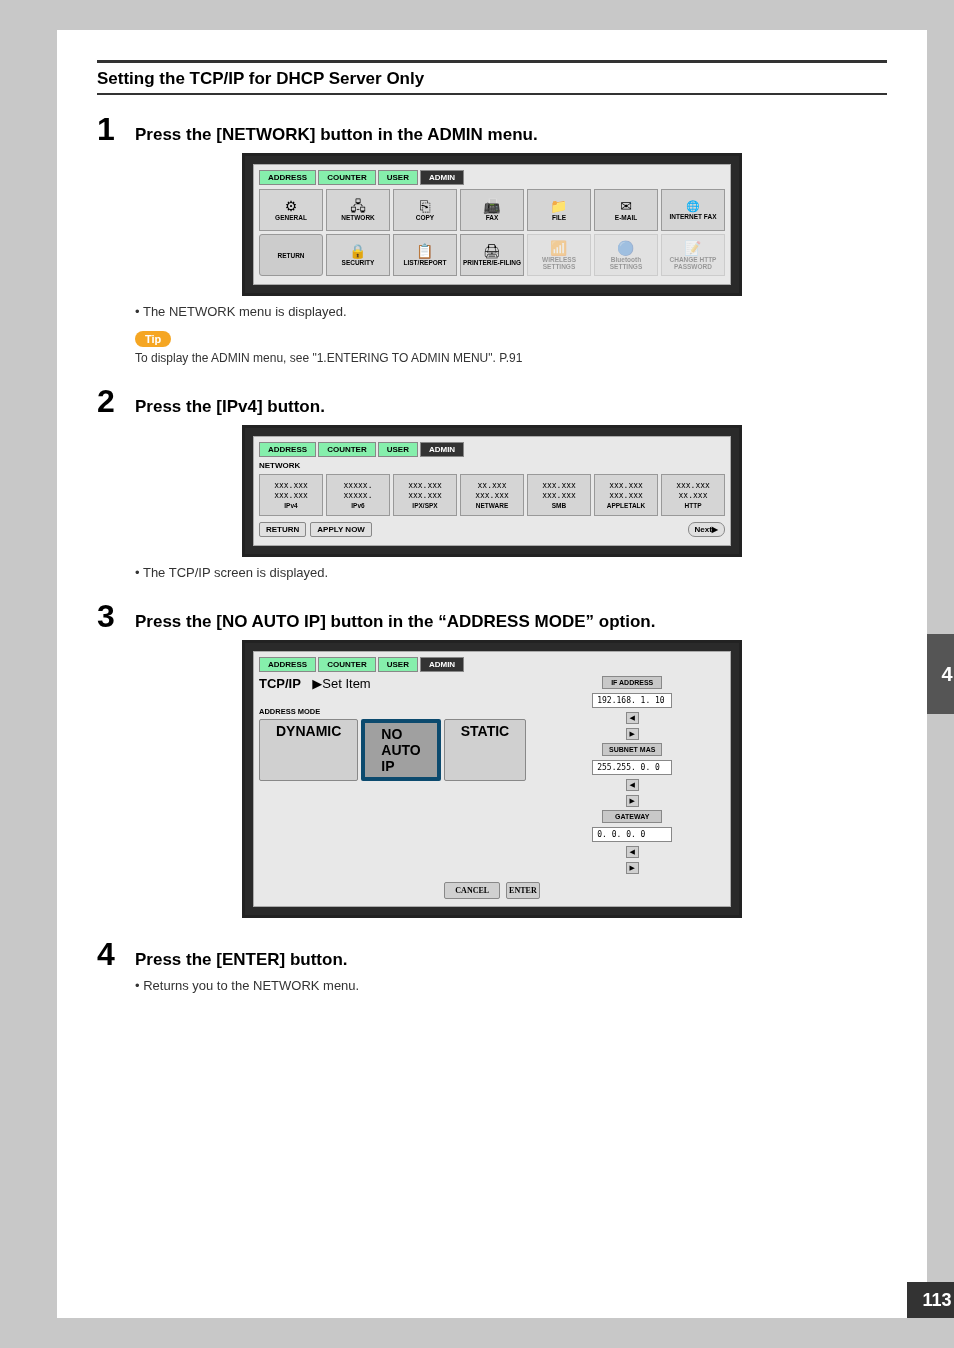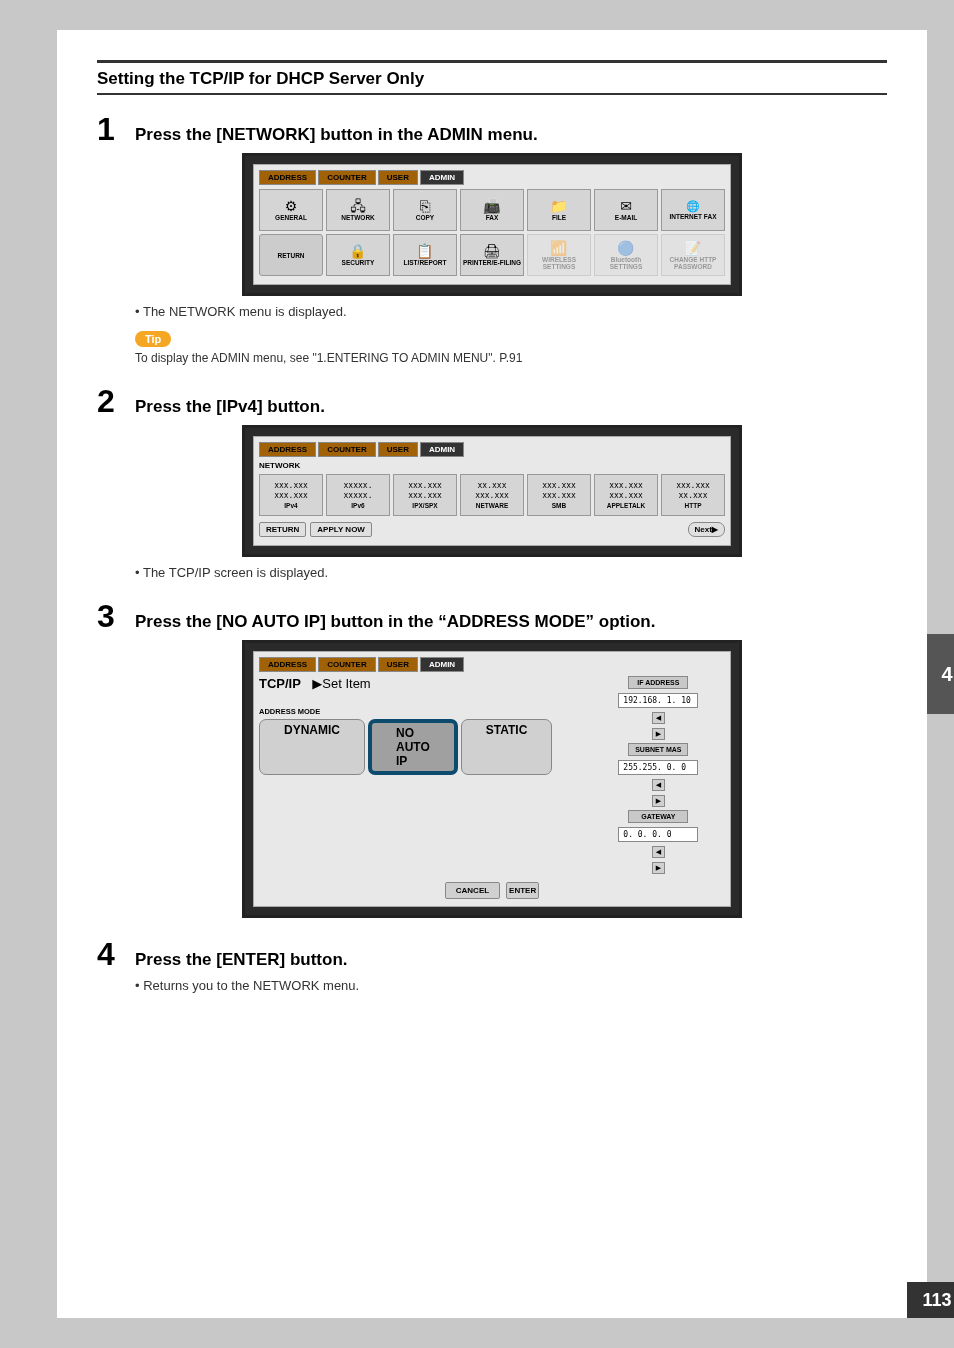--- a/index.html
+++ b/index.html
@@ -100,24 +100,24 @@
       border: 1.5px solid #888;
       border-radius: 2px;
       font-size: 8px;
       font-weight: bold;
       padding: 2px 6px;
       display: inline-block;
     }
     .mode-btn {
       background: #d0d0d0;
       border: 1.5px solid #888;
-      border-radius: 7px;
-      font-size: 12px;
-      font-weight: bold;
-      padding: 3px 24px;
+      border-radius: 2px;
+      font-size: 14px;
+      font-weight: bold;
+      padding: 3px 16px;
     }
     .mode-btn.selected {
       background: #a0a0a0;
       border: 4px solid #0c4a6e;
     }
     .ip-row {
       display: flex;
       align-items: center;
       margin-bottom: 3px;
       gap: 4px;
@@ -205,21 +205,21 @@
     }
     .icon-item.dimmed { opacity: 0.35; }
     .i-sym { font-size: 14px; line-height: 1; }
     .i-lbl { font-size: 6.5px; text-align: center; font-weight: bold; margin-top: 1px; }
     .tabs-row {
       display: flex;
       gap: 2px;
       margin-bottom: 4px;
     }
     .tab-item {
-      background: #a16207;
+      background: #86efac;
       border: 1px solid #888;
       font-size: 8px;
       font-weight: bold;
       padding: 2px 8px;
     }
     .tab-item.active-tab {
       background: #333;
       color: white;
     }
   </style>
@@ -436,21 +436,21 @@
 
               <div class="ip-row">
                 <div class="ip-field-label">GATEWAY</div>
                 <div class="ip-value">  0.  0.  0.  0</div>
                 <div class="ip-arrow-btn">◀</div>
                 <div class="ip-arrow-btn">▶</div>
               </div>
             </div>
           </div>
 
-          <div style="display:flex;justify-content:center;gap:6px;padding:5px 0 2px;">
+          <div style="display:flex;justify-content:center;gap:6px;padding:5px 0 2px;font-family:Liberation Serif, serif;">
             <div class="cancel-btn">CANCEL</div>
             <div class="enter-btn">ENTER</div>
           </div>
         </div>
       </div>
     </div>
   </div>
 
   <div class="step">
     <div class="step-header">

